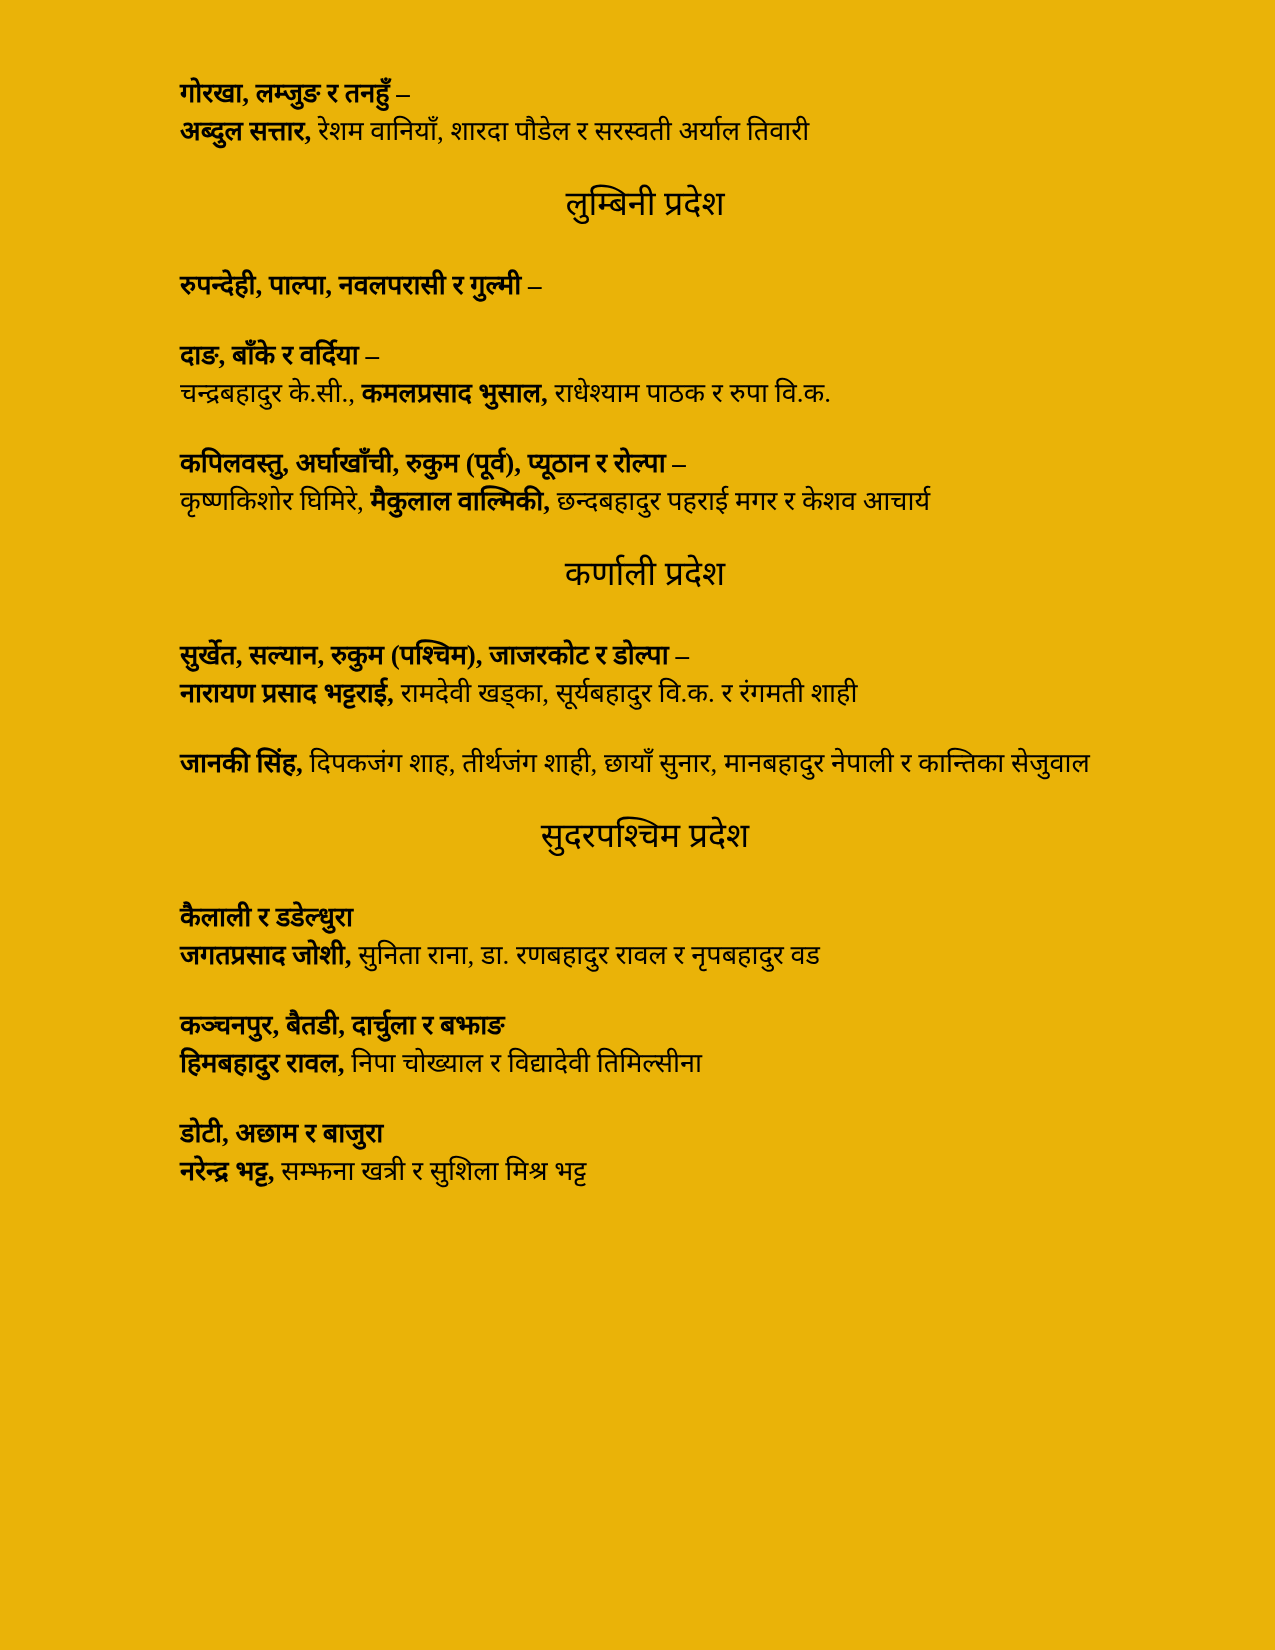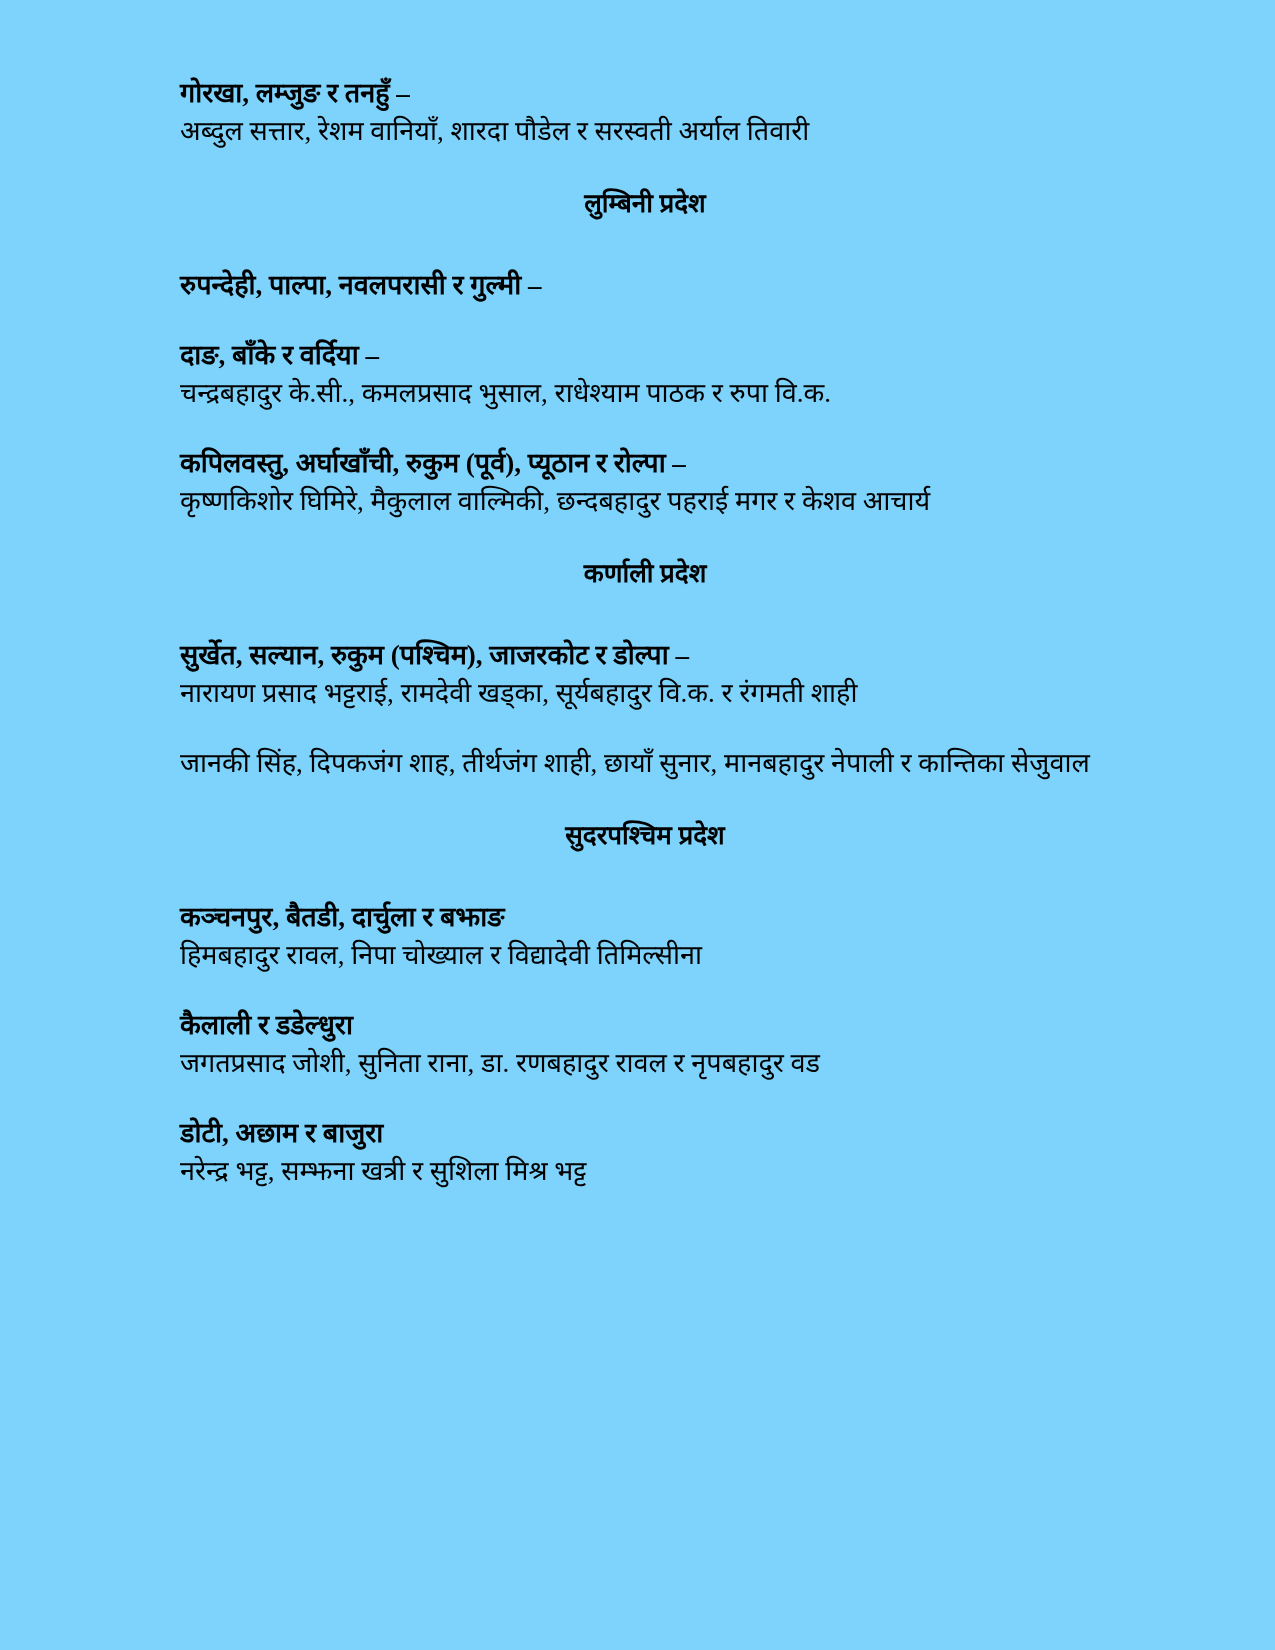--- a/index.html
+++ b/index.html
@@ -5,21 +5,21 @@
   html, body {
     margin: 0;
     padding: 0;
     background: #e8e8e8;
   }
   .page {
     position: relative;
     width: 1275px;
     height: 1650px;
     margin: 0 auto;
-    background: #7dd3fc;
+    background: #eab308;
     color: #000000;
     box-sizing: border-box;
     padding: 74px 165px 0 180px;
     font-family: "Liberation Serif", "DejaVu Serif", serif;
     overflow: hidden;
   }
   .doc-body {
     width: 100%;
   }
   .group {
@@ -31,29 +31,29 @@
     line-height: 38px;
     font-weight: 700;
   }
   .names-line {
     margin: 0;
     font-size: 27px;
     line-height: 38px;
     font-weight: 400;
   }
   .names-line .bold {
-    font-weight: 400;
+    font-weight: 700;
     margin-top: 22px;
   }
   .province-heading {
     margin: 16px 0 40px 0;
     text-align: center;
-    font-size: 26px;
+    font-size: 34px;
     line-height: 44px;
-    font-weight: 700;
+    font-weight: 400;
   }
 </style>
 </head>
 <body>
 
 <div class="page">
   <main class="doc-body">
       <div class="group">
         <p class="district-line">गोरखा, लम्जुङ र तनहुँ –</p>
         <p class="names-line"><span class="bold">अब्दुल सत्तार,</span><span> रेशम वानियाँ, शारदा पौडेल र सरस्वती अर्याल तिवारी</span></p>
@@ -73,25 +73,25 @@
       <h2 class="province-heading">कर्णाली प्रदेश</h2>
       <div class="group">
         <p class="district-line">सुर्खेत, सल्यान, रुकुम (पश्चिम), जाजरकोट र डोल्पा –</p>
         <p class="names-line"><span class="bold">नारायण प्रसाद भट्टराई,</span><span> रामदेवी खड्का, सूर्यबहादुर वि.क. र रंगमती शाही</span></p>
       </div>
       <div class="group">
         <p class="names-line"><span class="bold">जानकी सिंह,</span><span> दिपकजंग शाह, तीर्थजंग शाही, छायाँ सुनार, मानबहादुर नेपाली र कान्तिका सेजुवाल</span></p>
       </div>
       <h2 class="province-heading">सुदरपश्चिम प्रदेश</h2>
       <div class="group">
+        <p class="district-line">कैलाली र डडेल्धुरा</p>
+        <p class="names-line"><span class="bold">जगतप्रसाद जोशी,</span><span> सुनिता राना, डा. रणबहादुर रावल र नृपबहादुर वड</span></p>
+      </div>
+      <div class="group">
         <p class="district-line">कञ्चनपुर, बैतडी, दार्चुला र बझाङ</p>
         <p class="names-line"><span class="bold">हिमबहादुर रावल,</span><span> निपा चोख्याल र विद्यादेवी तिमिल्सीना</span></p>
-      </div>
-      <div class="group">
-        <p class="district-line">कैलाली र डडेल्धुरा</p>
-        <p class="names-line"><span class="bold">जगतप्रसाद जोशी,</span><span> सुनिता राना, डा. रणबहादुर रावल र नृपबहादुर वड</span></p>
       </div>
       <div class="group">
         <p class="district-line">डोटी, अछाम र बाजुरा</p>
         <p class="names-line"><span class="bold">नरेन्द्र भट्ट,</span><span> सम्झना खत्री र सुशिला मिश्र भट्ट</span></p>
       </div>
     </main>
 </div>
 
 </body></html>

